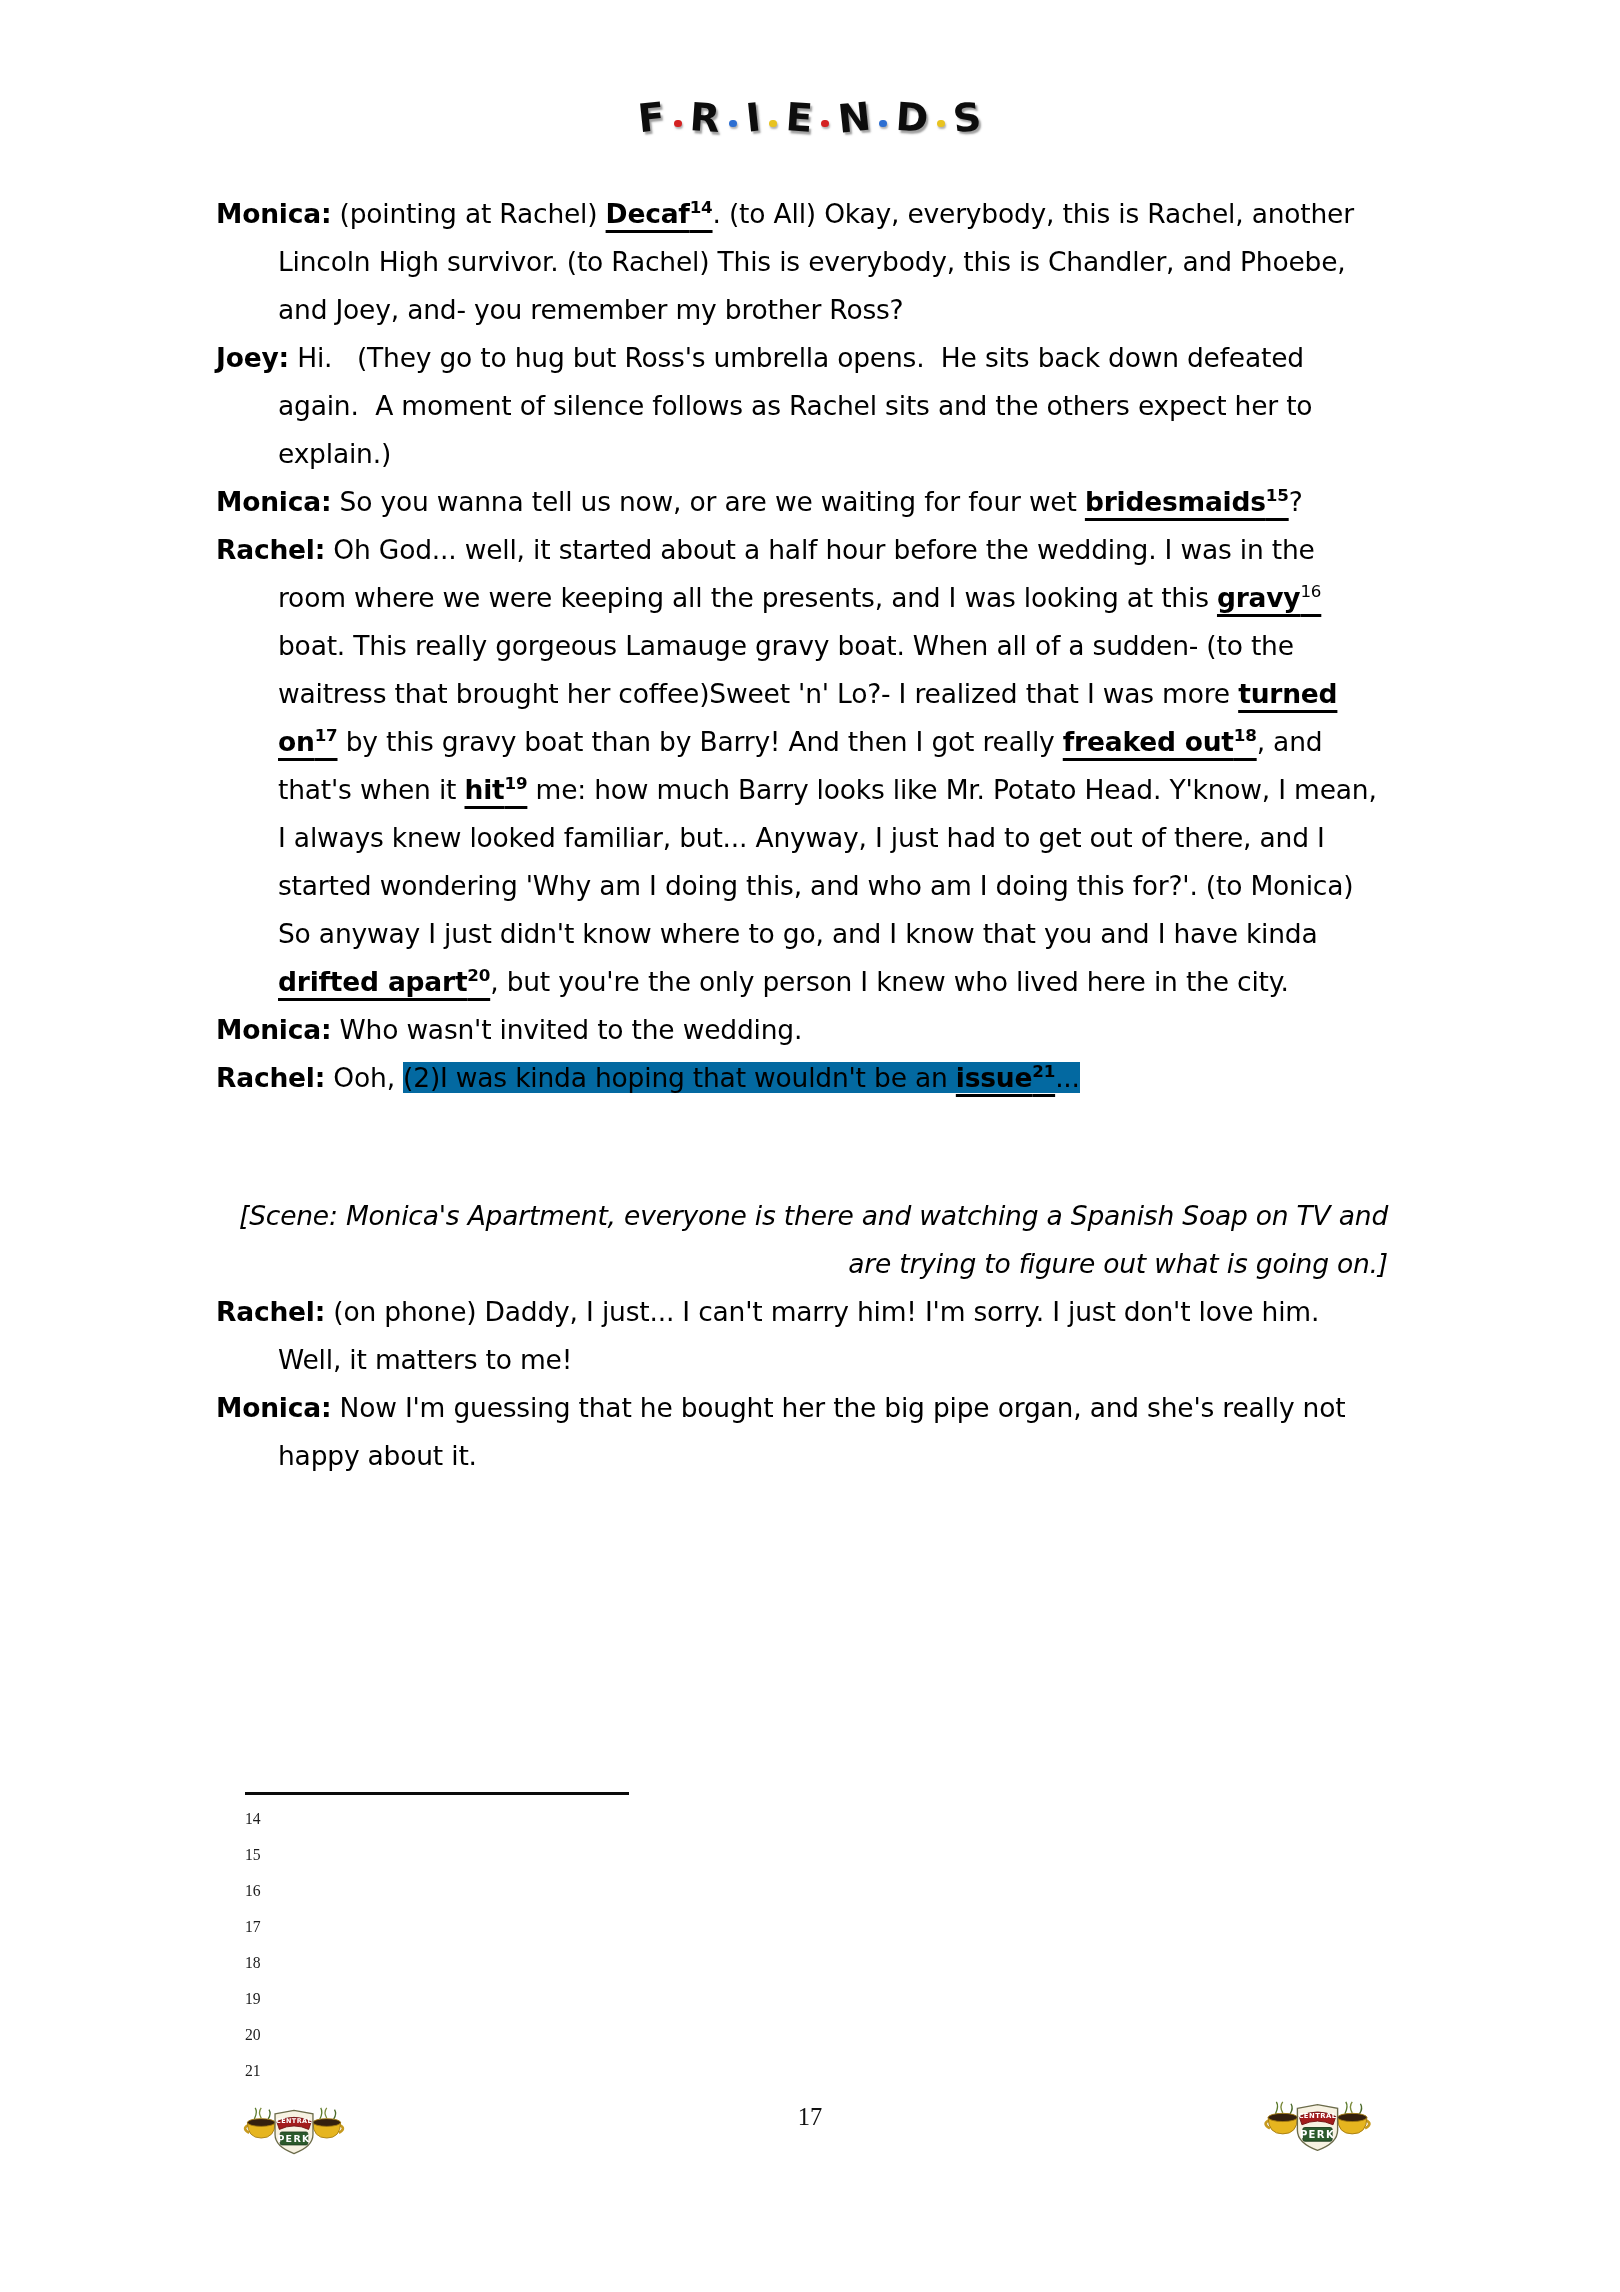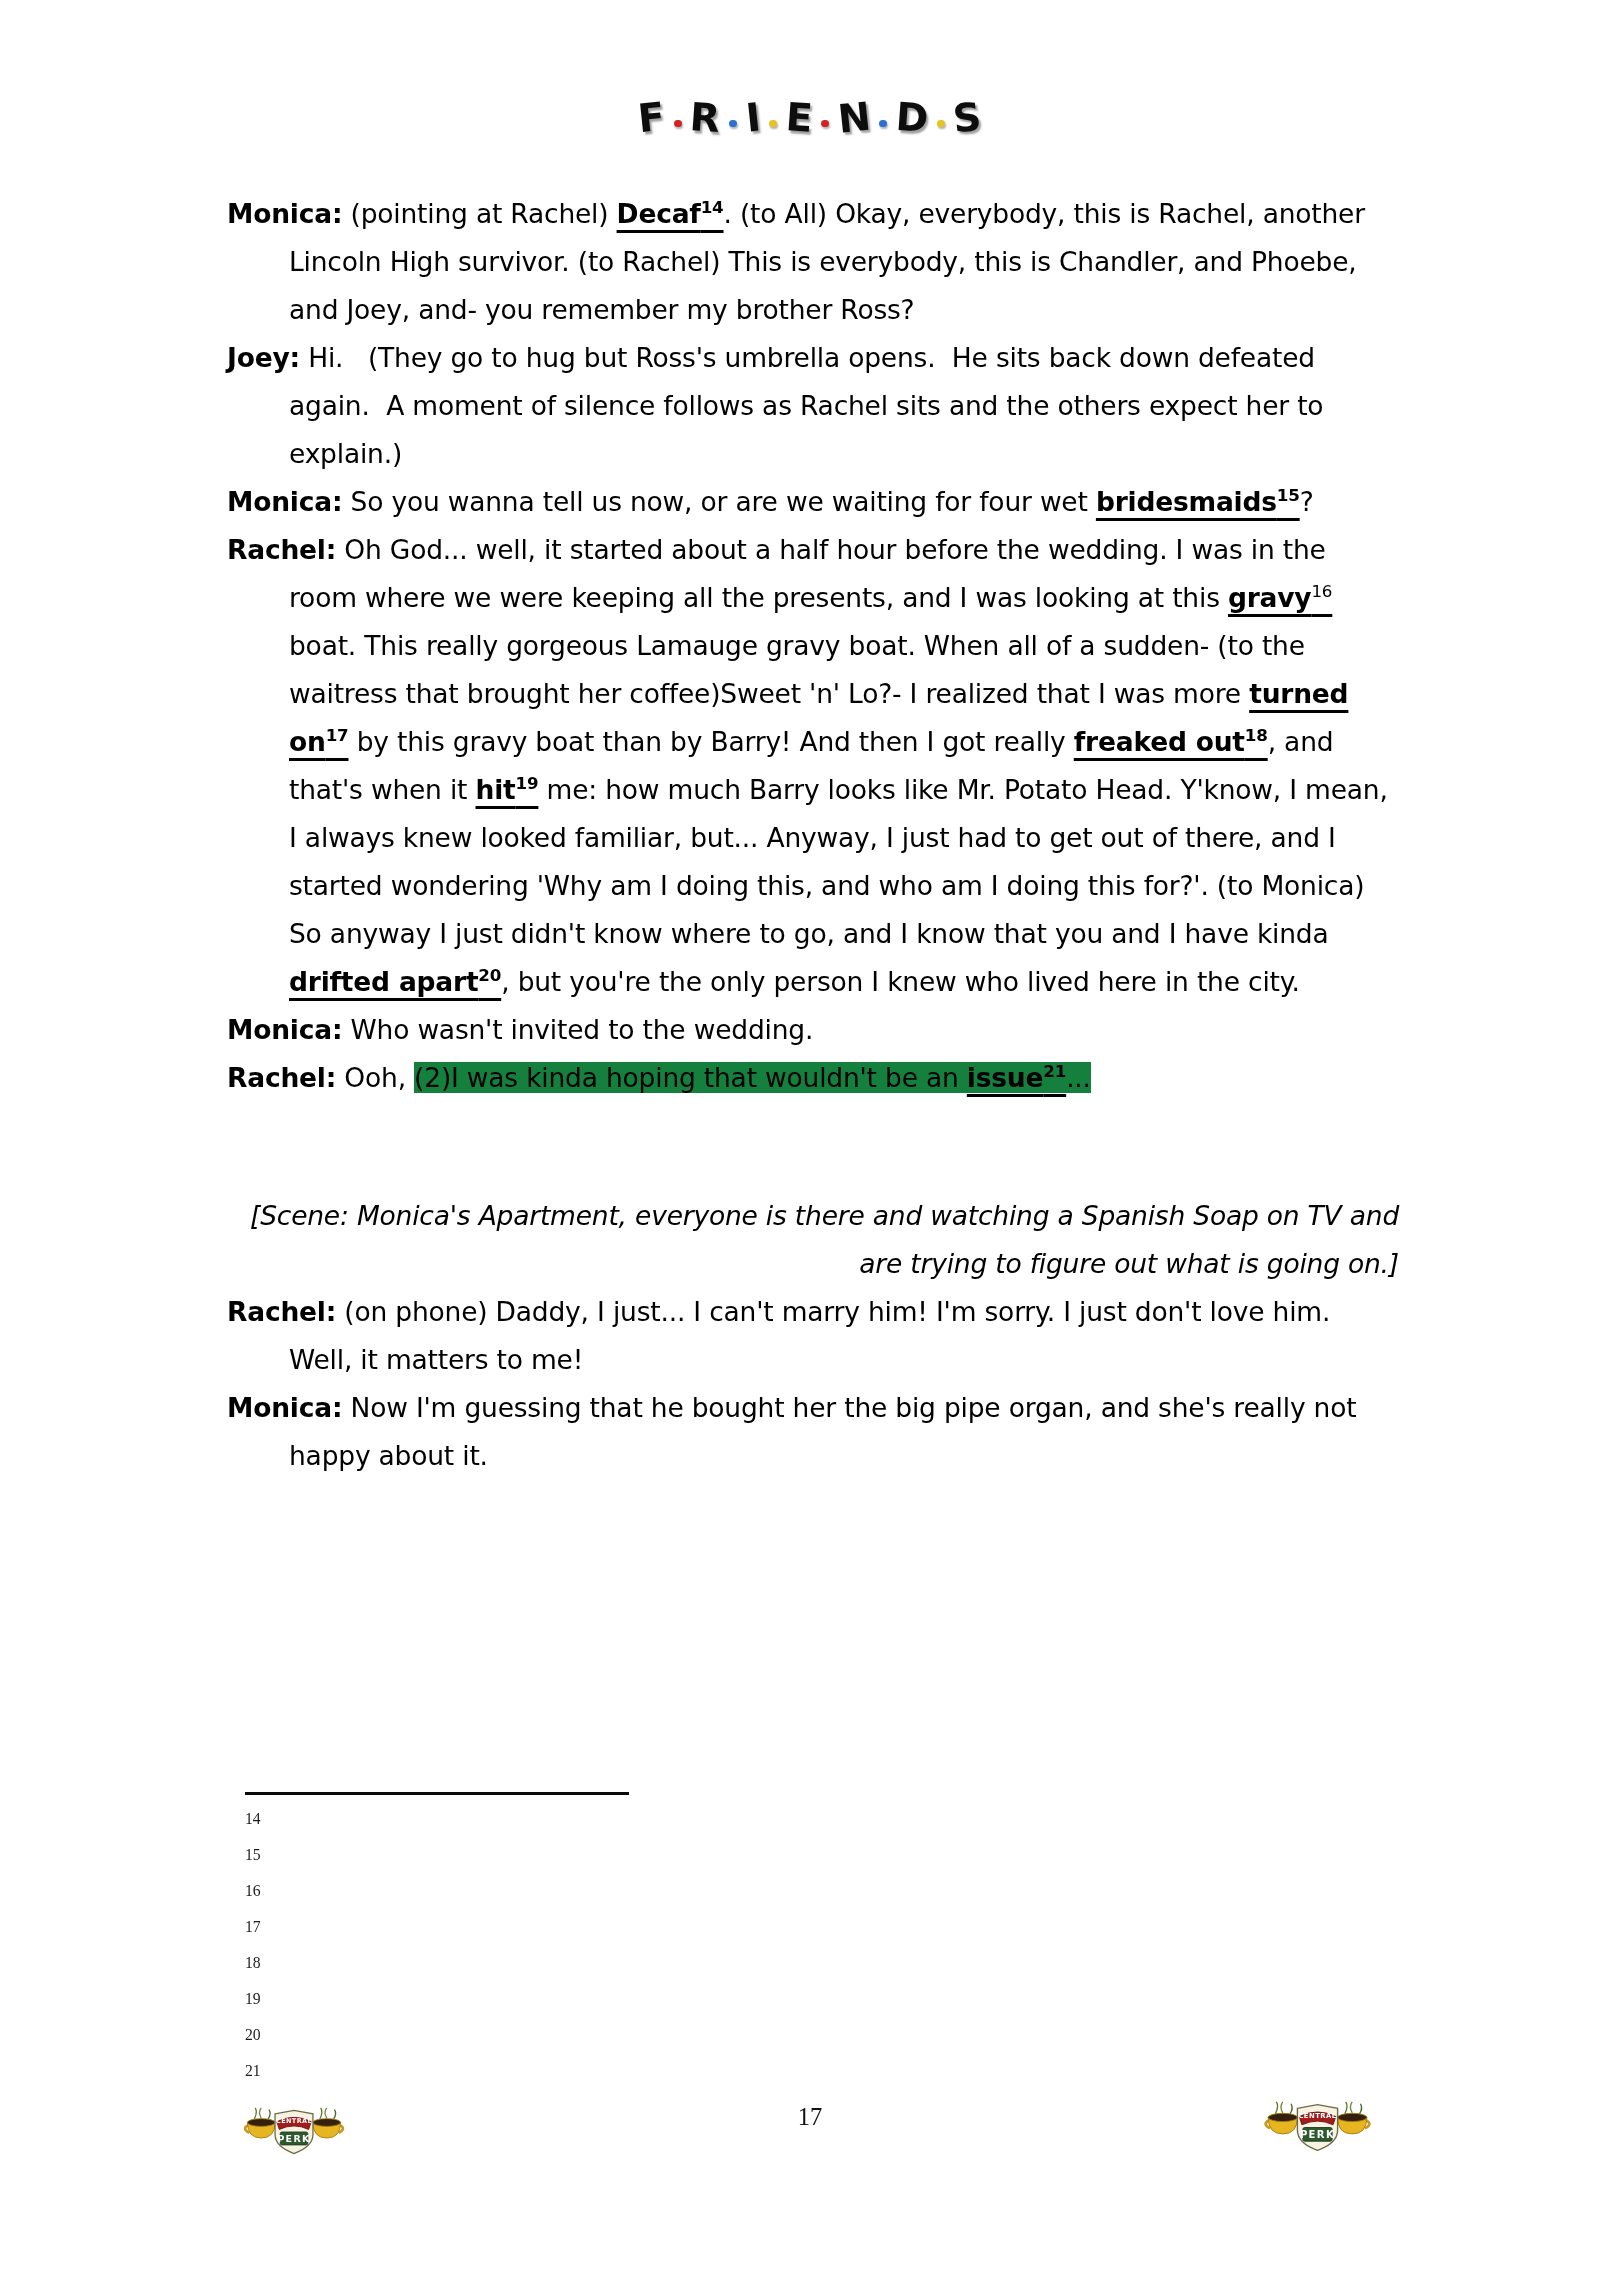--- a/index.html
+++ b/index.html
@@ -37,21 +37,21 @@
     border-radius:50%;
     margin:0 5.9px;
     vertical-align:middle;
     transform:translateY(-2.9px);
     box-shadow:1px 2px 2px rgba(100,100,100,.5);
   }
 
   
   .transcript{
     position:absolute;
-    left:227px;
+    left:216px;
     top:190px;
     width:1172px;
     font-size:26.5px;
     line-height:48px;
     letter-spacing:-0.2px;
   }
   .para{
     padding-left:62px;
     text-indent:-62px;
     margin:0;
@@ -69,21 +69,21 @@
     text-decoration:underline;
     text-decoration-thickness:2.9px;
     text-underline-offset:6.9px;
   }
   sup{
     font-size:16.7px;
     line-height:0;
     vertical-align:super;
   }
   sup.light{font-weight:400;}
-  .hl{background:#15803d;}
+  .hl{background:#0369a1;}
 
   
   .footnote-rule{
     position:absolute;
     left:245px;
     top:1792px;
     width:384px;
     height:2.9px;
     background:#0a0a0a;
   }

